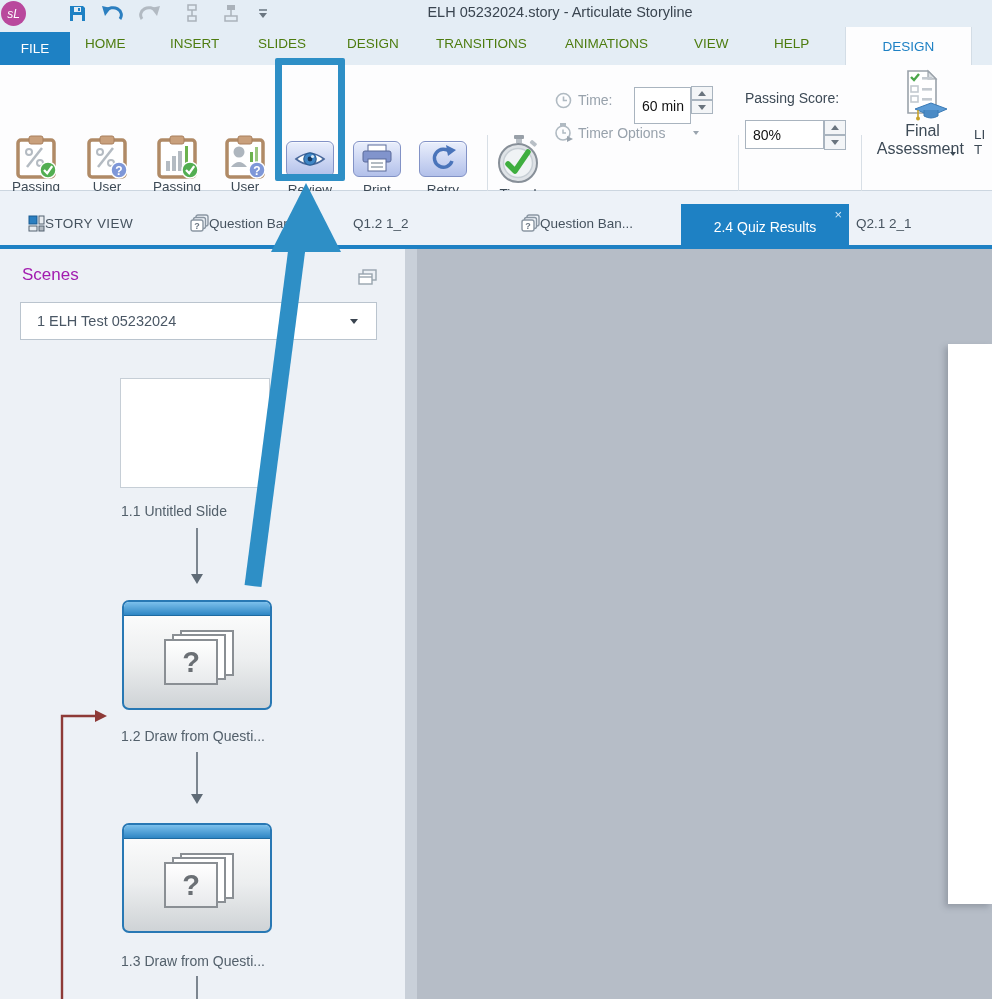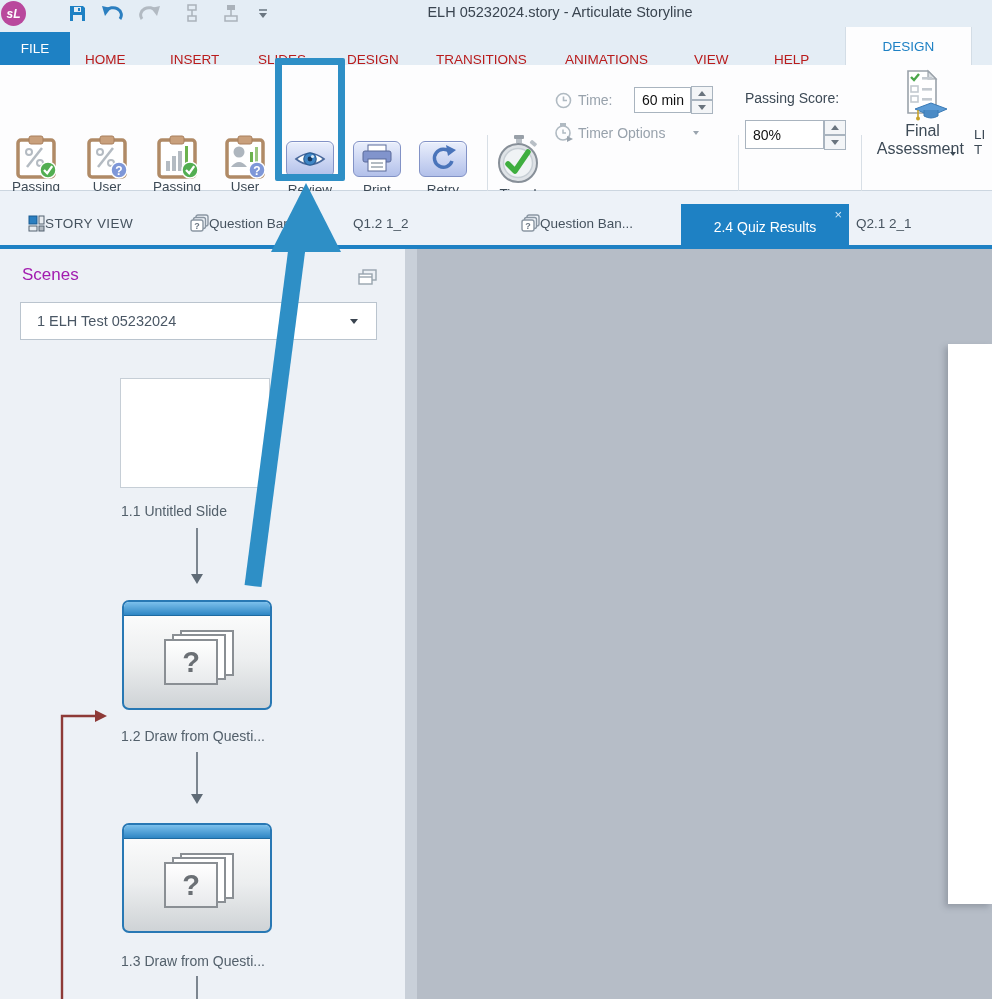--- a/index.html
+++ b/index.html
@@ -4,32 +4,32 @@
 <style>
   html,body{margin:0;padding:0;}
   #app{position:relative;width:992px;height:999px;overflow:hidden;
        font-family:"Liberation Sans",sans-serif;background:#fdfdfe;color:#3d4a56;}
   .abs{position:absolute;}
   .nw{white-space:nowrap;}
 
   
   .titlebar{left:0;top:0;width:992px;height:65px;background:#e4edf5;}
   .logo{left:1px;top:1px;width:25px;height:25px;border-radius:50%;background:#b9489d;
-        color:#fff;font-size:12px;font-style:italic;font-weight:bold;
+        color:#fff;font-size:12px;font-style:italic;font-weight:normal;
         display:flex;align-items:center;justify-content:center;}
   .qat{top:3px;height:20px;display:flex;align-items:center;justify-content:center;}
   .doc-title{left:360px;top:4px;width:400px;text-align:center;font-size:14.5px;color:#3a4550;}
   .result-tools{left:845px;top:0;width:125px;height:27px;background:#b5d3e9;
         display:flex;align-items:center;justify-content:center;font-size:12.5px;color:#3c4a58;letter-spacing:.3px;margin-top:48px;}
   .ctx-design{left:845px;top:27px;width:125px;height:38px;background:#fdfdfe;
         border-left:1px solid #d3dde6;border-right:1px solid #d3dde6;
         display:flex;align-items:center;justify-content:center;font-size:13.5px;color:#1e81c4;cursor:default;}
   .file-tab{left:0;top:32px;width:70px;height:33px;background:#1e81c4;color:#fff;
         display:flex;align-items:center;justify-content:center;font-size:13.5px;}
-  .rtab{top:52px;font-size:13.5px;color:#b91c1c;cursor:default;}
+  .rtab{top:36px;font-size:13.5px;color:#4d7c0f;cursor:default;}
 
   
   .ribbon{left:0;top:65px;width:992px;height:126px;background:#fdfdfe;border-bottom:1px solid #ccd6e0;box-sizing:border-box;}
   .rbtn{top:70px;height:94px;width:64px;display:flex;flex-direction:column;align-items:center;cursor:default;}
   .rbtn .lbl{font-size:13.5px;line-height:15px;color:#3d4a56;text-align:center;}
   .icon-pill{width:46px;height:34px;border-radius:6px;margin:6px 0 5px 0;
         background:linear-gradient(#eaeffc,#b2c0ea);border:1px solid #8292c6;
         box-shadow:inset 0 1px 0 #f6f8fe;display:flex;align-items:center;justify-content:center;}
   .sep{width:1px;background:#d8dfe6;top:70px;height:112px;}
   .grp-lbl{top:166px;font-size:13.5px;color:#5c6a76;text-align:center;}
@@ -254,21 +254,21 @@
       </svg>
       <span class="lbl nw">Timed</span>
       <span class="lbl nw">Quiz</span>
     </div>
 
     <svg class="abs" style="left:555px;top:27px;" width="17" height="17" viewBox="0 0 17 17">
       <circle cx="8.5" cy="8.5" r="7" fill="none" stroke="#b0bac2" stroke-width="1.6"></circle>
       <path d="M8.5 4.5 V 8.5 H 12" fill="none" stroke="#b0bac2" stroke-width="1.6"></path>
     </svg>
     <span class="abs nw gray-txt" style="left:578px;top:27px;font-size:14px;">Time:</span>
-    <div class="abs inputbox" style="left:634px;top:22px;width:57px;height:26px;">60 min</div>
+    <div class="abs inputbox" style="left:634px;top:22px;width:57px;height:37px;">60 min</div>
     <div class="abs spin" style="left:691px;top:21px;">
       <div>
           <span class="tri-up"></span>
         </div>
       <div>
           <span class="tri-dn"></span>
         </div>
     </div>
 
     <svg class="abs" style="left:554px;top:58px;" width="19" height="19" viewBox="0 0 19 19">

